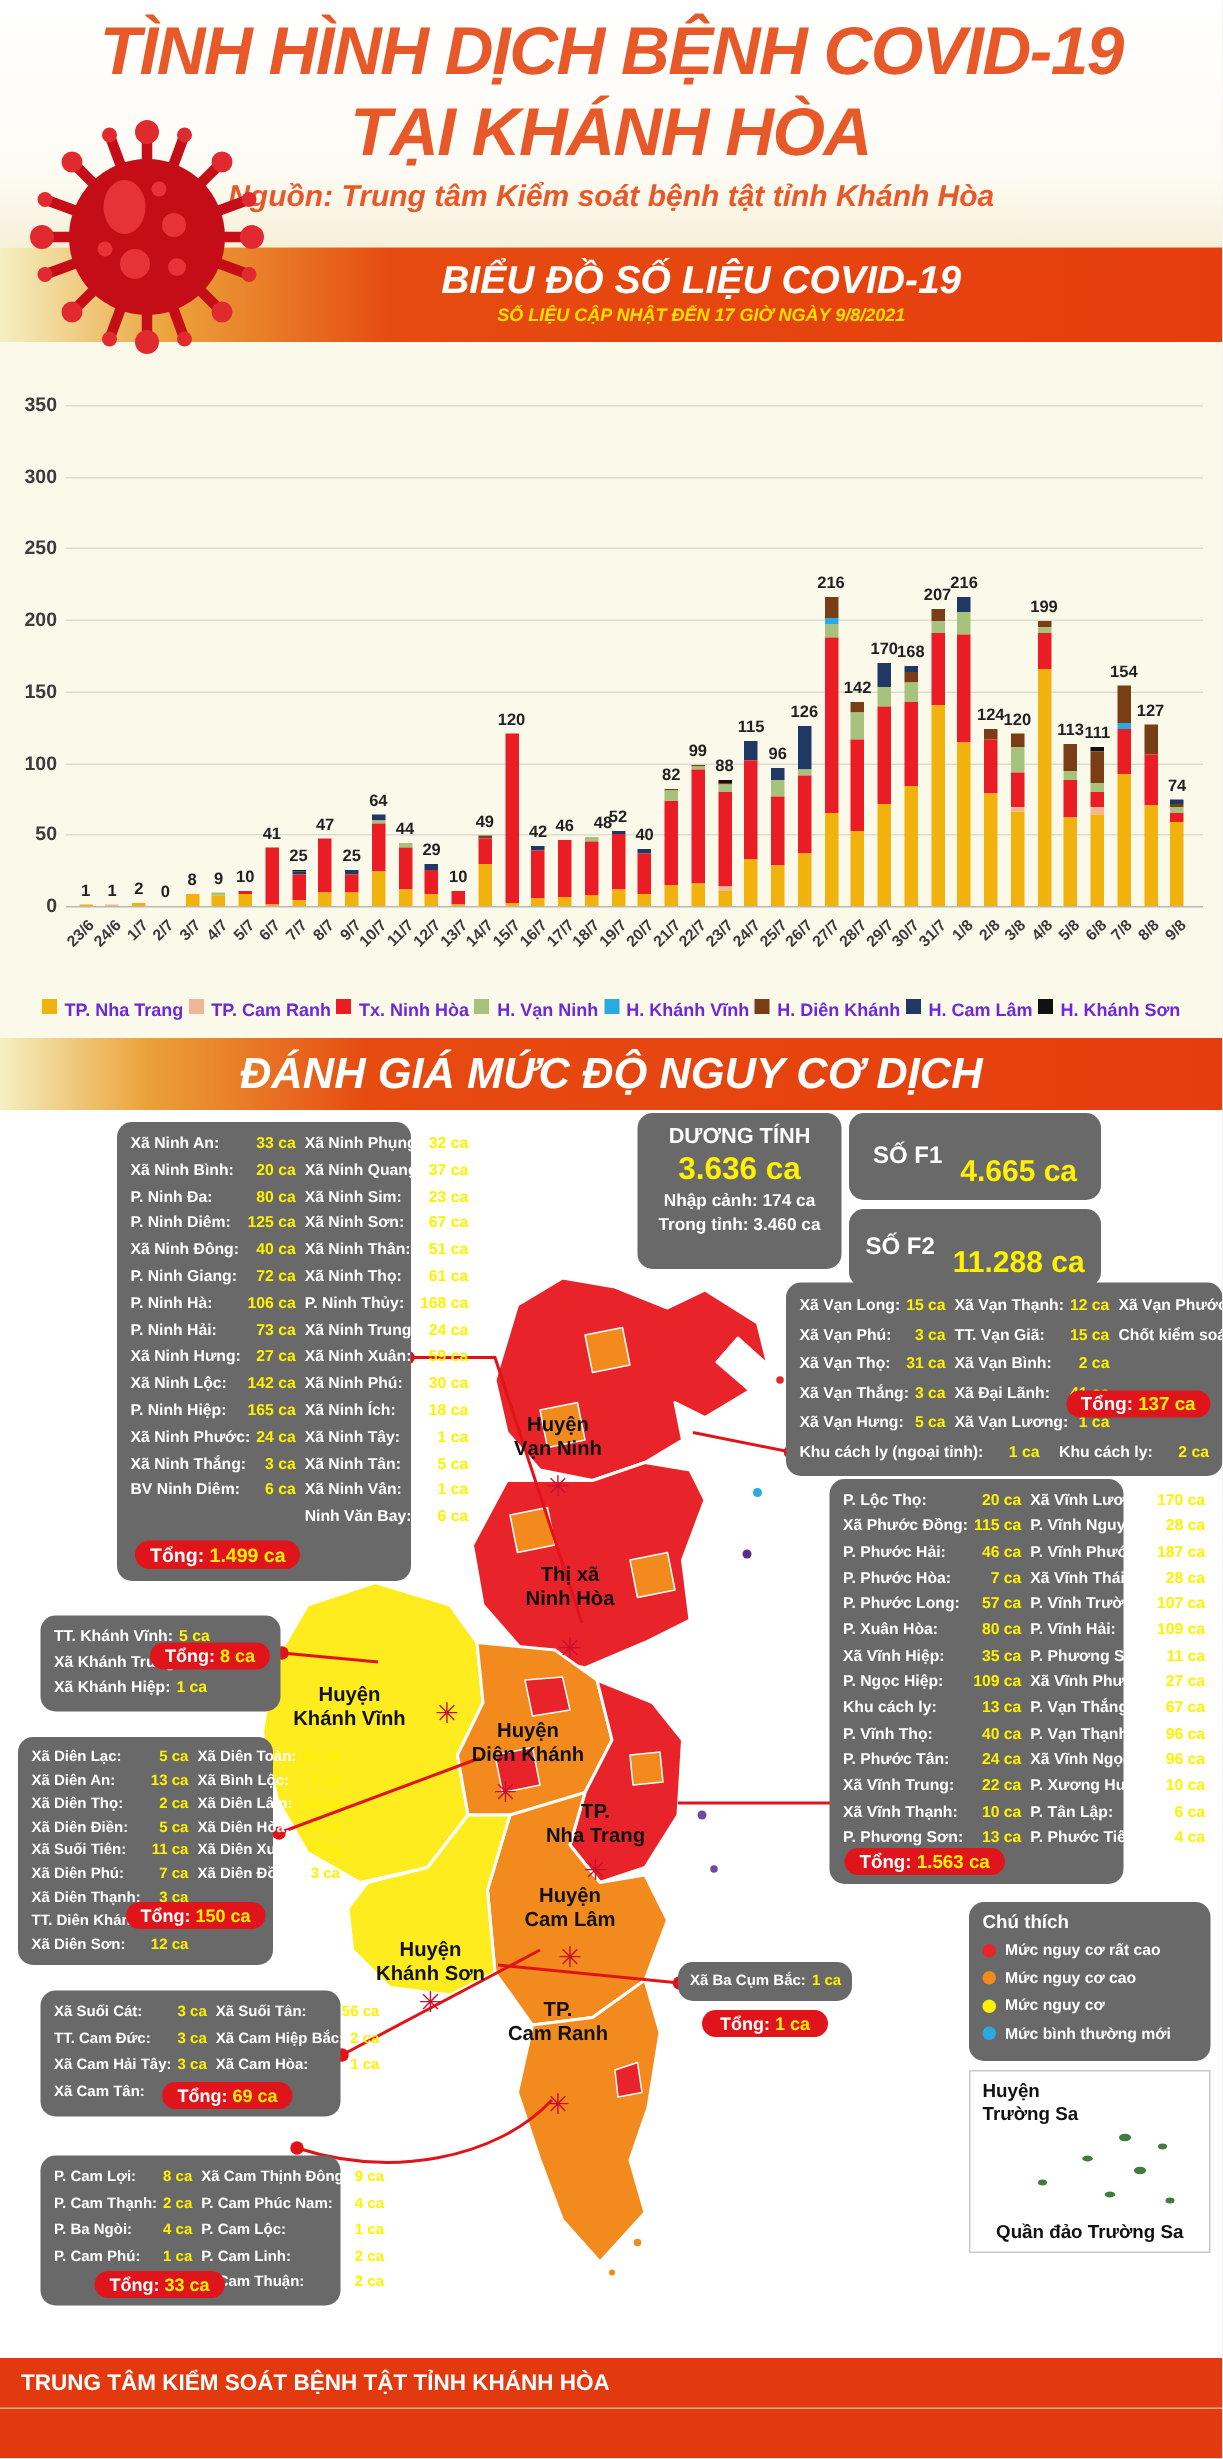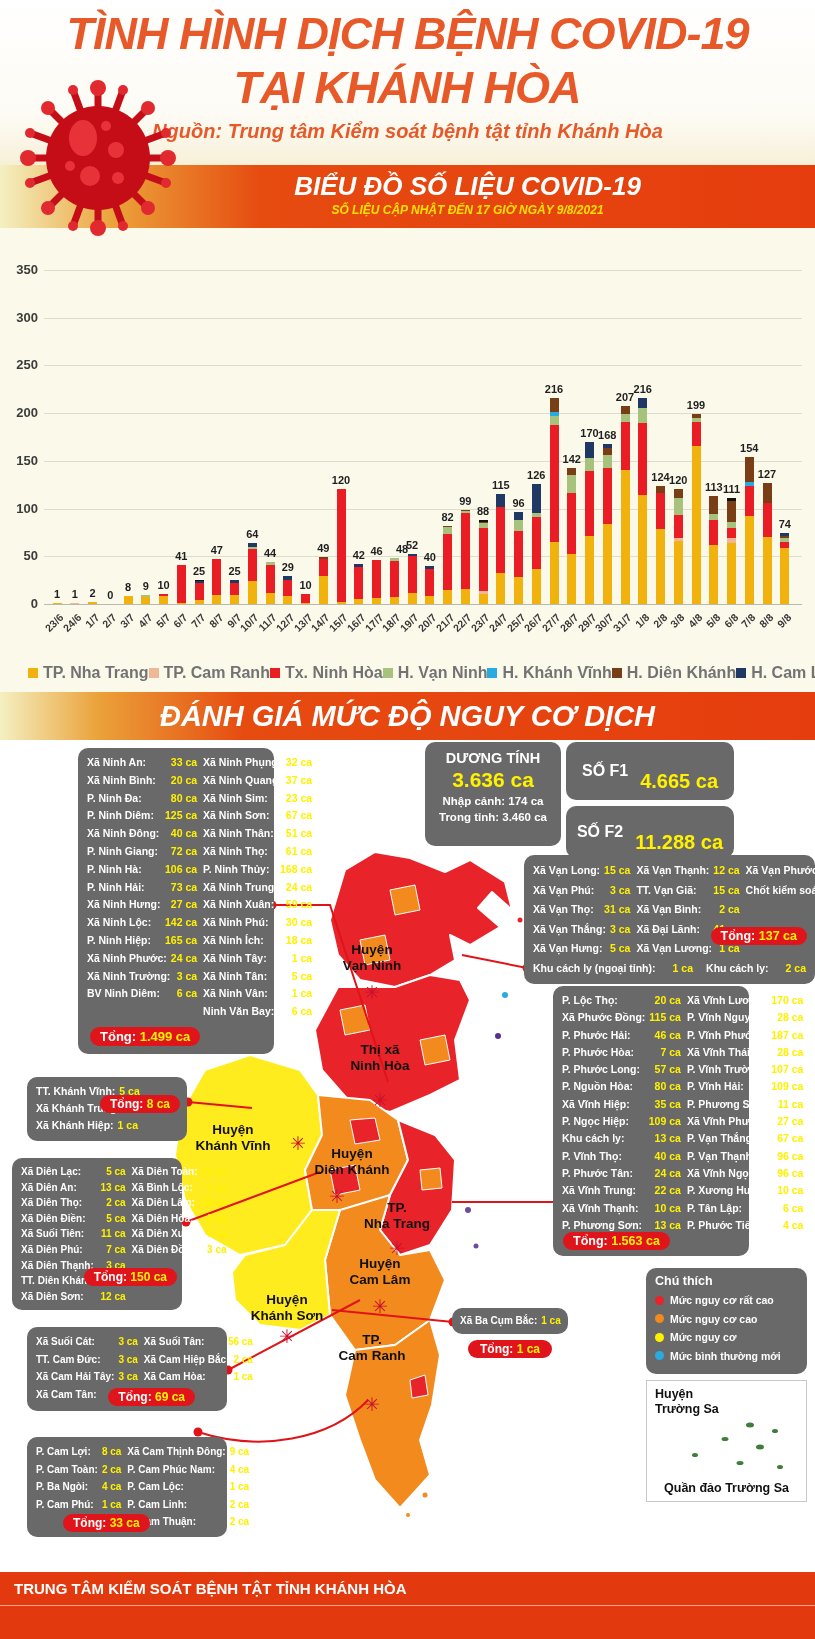--- a/index.html
+++ b/index.html
@@ -25,21 +25,21 @@
   .grid{position:absolute;left:44px;width:758px;height:0;border-top:1px solid #dcdcd0;}
   .grid.base{border-top:1px solid #b9b9ad;}
   .ytick{position:absolute;left:2px;width:36px;text-align:right;font-size:13px;font-weight:bold;color:#3c3c3c;}
   .bar{position:absolute;display:flex;flex-direction:column;width:9px;}
   .bar div{width:100%;}
   .vlab{position:absolute;width:34px;text-align:center;font-size:11px;font-weight:bold;color:#1f1f1f;white-space:nowrap;}
   .xlab{position:absolute;width:60px;text-align:right;font-size:10.5px;font-weight:bold;color:#3a3a3a;
         transform:rotate(-45deg);transform-origin:100% 0;white-space:nowrap;}
   #cleg{position:absolute;left:0;top:432px;width:815px;height:26px;display:flex;align-items:center;
         justify-content:space-between;padding:0 28px;box-sizing:border-box;}
-  .litem{display:flex;align-items:center;font-size:16px;font-weight:bold;color:#737373;white-space:nowrap;}
+  .litem{display:flex;align-items:flex-start;font-size:12px;font-weight:bold;color:#6d28d9;white-space:nowrap;}
   .lsq{width:10px;height:10px;margin-right:5px;display:inline-block;}
 
   
   #risk{position:absolute;left:0;top:692px;width:815px;height:48px;
         background:linear-gradient(90deg,#f4f0c2 0%,#eba23a 12%,#e64b10 30%,#e63d0e 100%);
         display:flex;align-items:center;justify-content:center;
         font-size:29px;font-weight:bold;font-style:italic;color:#fff;}
   #map-svg{position:absolute;left:0;top:740px;z-index:1;pointer-events:none;}
 
   .box{position:absolute;background:#696969;border-radius:10px;padding:6px 9px;box-sizing:border-box;z-index:3;color:#fff;}
@@ -668,21 +668,21 @@
           </div>
           <div class="row">
             <span class="lbl">P. Ninh Hiệp:</span>
             <span class="val">165 ca</span>
           </div>
           <div class="row">
             <span class="lbl">Xã Ninh Phước:</span>
             <span class="val">24 ca</span>
           </div>
           <div class="row">
-            <span class="lbl">Xã Ninh Trường:</span>
+            <span class="lbl">Xã Ninh Thắng:</span>
             <span class="val">3 ca</span>
           </div>
           <div class="row">
             <span class="lbl">BV Ninh Diêm:</span>
             <span class="val">6 ca</span>
           </div>
         </div>
         <div class="col">
           <div class="row">
             <span class="lbl">Xã Ninh Phụng:</span>
@@ -828,21 +828,21 @@
           </div>
           <div class="row">
             <span class="lbl">P. Phước Hòa:</span>
             <span class="val">7 ca</span>
           </div>
           <div class="row">
             <span class="lbl">P. Phước Long:</span>
             <span class="val">57 ca</span>
           </div>
           <div class="row">
-            <span class="lbl">P. Nguồn Hòa:</span>
+            <span class="lbl">P. Xuân Hòa:</span>
             <span class="val">80 ca</span>
           </div>
           <div class="row">
             <span class="lbl">Xã Vĩnh Hiệp:</span>
             <span class="val">35 ca</span>
           </div>
           <div class="row">
             <span class="lbl">P. Ngọc Hiệp:</span>
             <span class="val">109 ca</span>
           </div>
@@ -1058,21 +1058,21 @@
       <div class="pill"><span class="tl">Tổng: </span><span class="tv">69 ca</span></div>
     </div>
   <div class="box" id="b-cam-ranh">
       <div class="cols">
         <div class="col">
           <div class="row">
             <span class="lbl">P. Cam Lợi:</span>
             <span class="val">8 ca</span>
           </div>
           <div class="row">
-            <span class="lbl">P. Cam Toàn:</span>
+            <span class="lbl">P. Cam Thạnh:</span>
             <span class="val">2 ca</span>
           </div>
           <div class="row">
             <span class="lbl">P. Ba Ngòi:</span>
             <span class="val">4 ca</span>
           </div>
           <div class="row">
             <span class="lbl">P. Cam Phú:</span>
             <span class="val">1 ca</span>
           </div>

